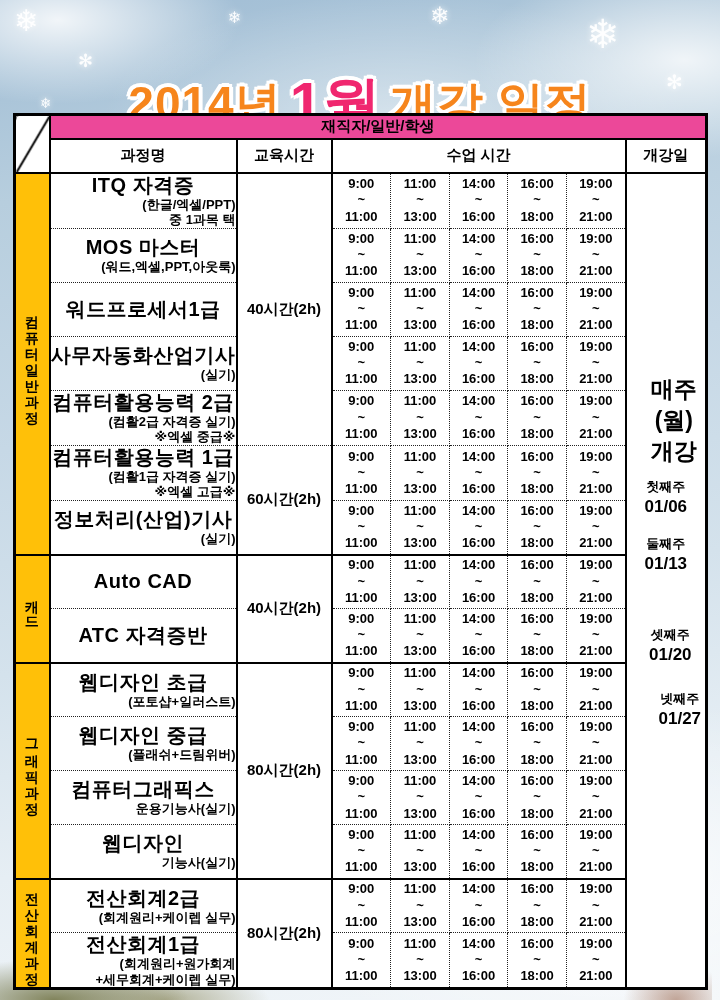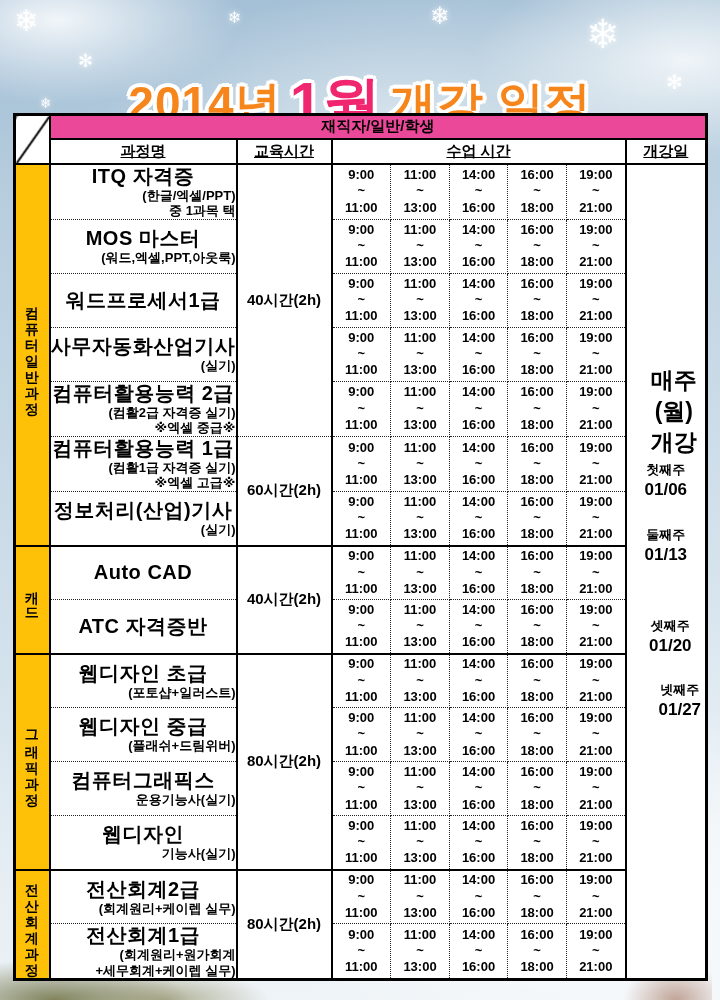--- a/index.html
+++ b/index.html
@@ -29,21 +29,21 @@
   }
   .t-month{font-size:58px;color:#F0276F;margin:0 8px;vertical-align:-4px;}
   
   table.schedule{
     position:absolute;left:13px;top:113px;width:692px;
     border-collapse:collapse;table-layout:fixed;background:#fff;
     border:3px solid #000;
   }
   td{border:1px dotted #222;padding:0;text-align:center;vertical-align:middle;overflow:hidden;}
   tr.r-aud{height:24px;}
-  tr.r-hdr{height:25px;text-decoration:underline;}
+  tr.r-hdr{height:34px;}
   tr.row{height:54px;}
   td.audience{background:#ec4899;font-weight:bold;font-size:15px;border-bottom:2px solid #000;border-left:2px solid #000;}
   td.diag{background-color:#fff;border-bottom:2px solid #000;
     background-image:linear-gradient(to bottom right,transparent calc(50% - 1.5px),#000 calc(50% - .5px),#000 calc(50% + .5px),transparent calc(50% + 1.5px));}
   tr.r-hdr td{font-weight:bold;font-size:15px;border-bottom:2px solid #000;background:#fff;}
   td.c-name,td.c-hours,td.c-t1,td.c-date{border-left:2px solid #000;}
   tr.gs td{border-top:2px solid #000;}
   td.cat{background:#FFC008;font-weight:bold;}
   .cat-text{writing-mode:vertical-rl;text-orientation:upright;display:inline-block;
     font-size:14px;font-weight:bold;letter-spacing:2px;line-height:1;}
@@ -51,21 +51,21 @@
   .course-sub{font-size:13px;font-weight:bold;line-height:1.2;white-space:pre-line;text-align:right;}
   td.c-hours{font-size:15px;font-weight:bold;}
   td.time{font-size:13px;font-weight:bold;line-height:1.25;white-space:pre-line;}
   td.c-date{vertical-align:top;}
   .date-inner{position:relative;width:100%;height:810px;}
   .weekly{position:absolute;top:200px;left:16px;right:0;text-align:center;
     font-size:23px;font-weight:bold;line-height:1.35;white-space:pre-line;}
   .week{position:absolute;left:0;right:0;text-align:center;font-weight:bold;}
   .week .wl{font-size:13px;display:block;}
   .week .wd{font-size:17px;display:block;margin-top:1px;}
-  .wk0{top:296px;} .wk1{top:361px;} .wk2{top:452px;padding-left:9px;} .wk3{top:516px;margin-left:28px;}
+  .wk0{top:304px;} .wk1{top:361px;} .wk2{top:452px;padding-left:9px;} .wk3{top:516px;margin-left:28px;}
 </style>
 </head>
 <body>
 
 <div class="foliage"></div>
 <div class="berries"></div>
 <span class="flake" style="left:14px;top:6px;font-size:30px;">❄</span>
 <span class="flake" style="left:78px;top:52px;font-size:18px;">✻</span>
 <span class="flake" style="left:228px;top:10px;font-size:16px;">❄</span>
 <span class="flake" style="left:430px;top:4px;font-size:24px;">❄</span>

